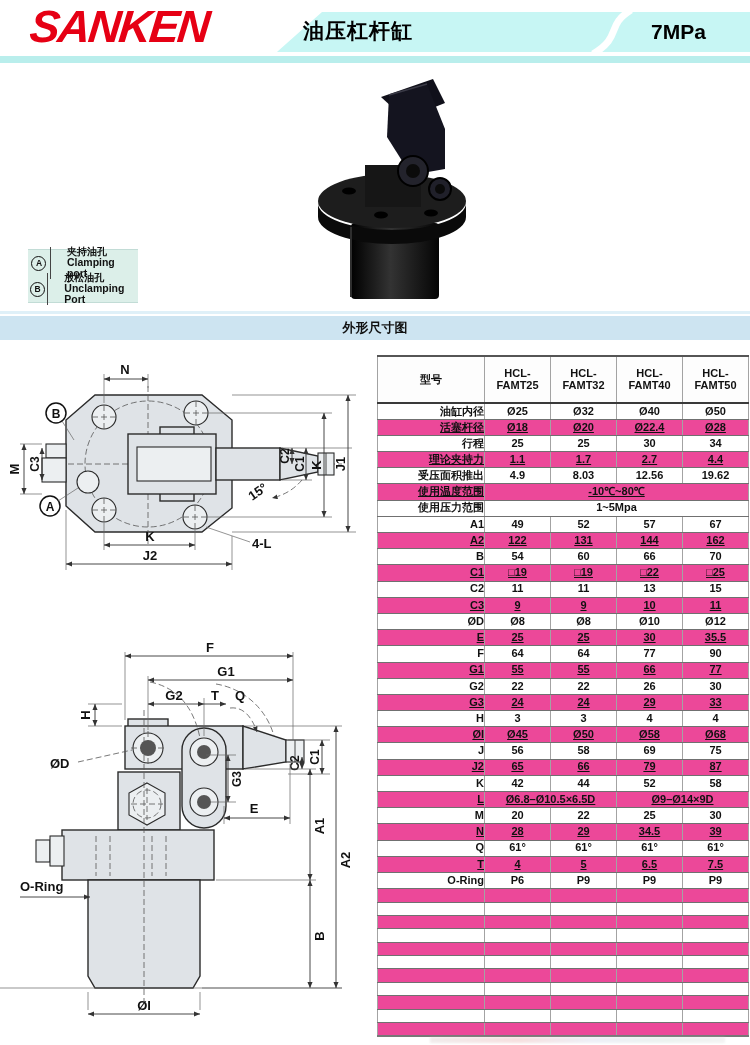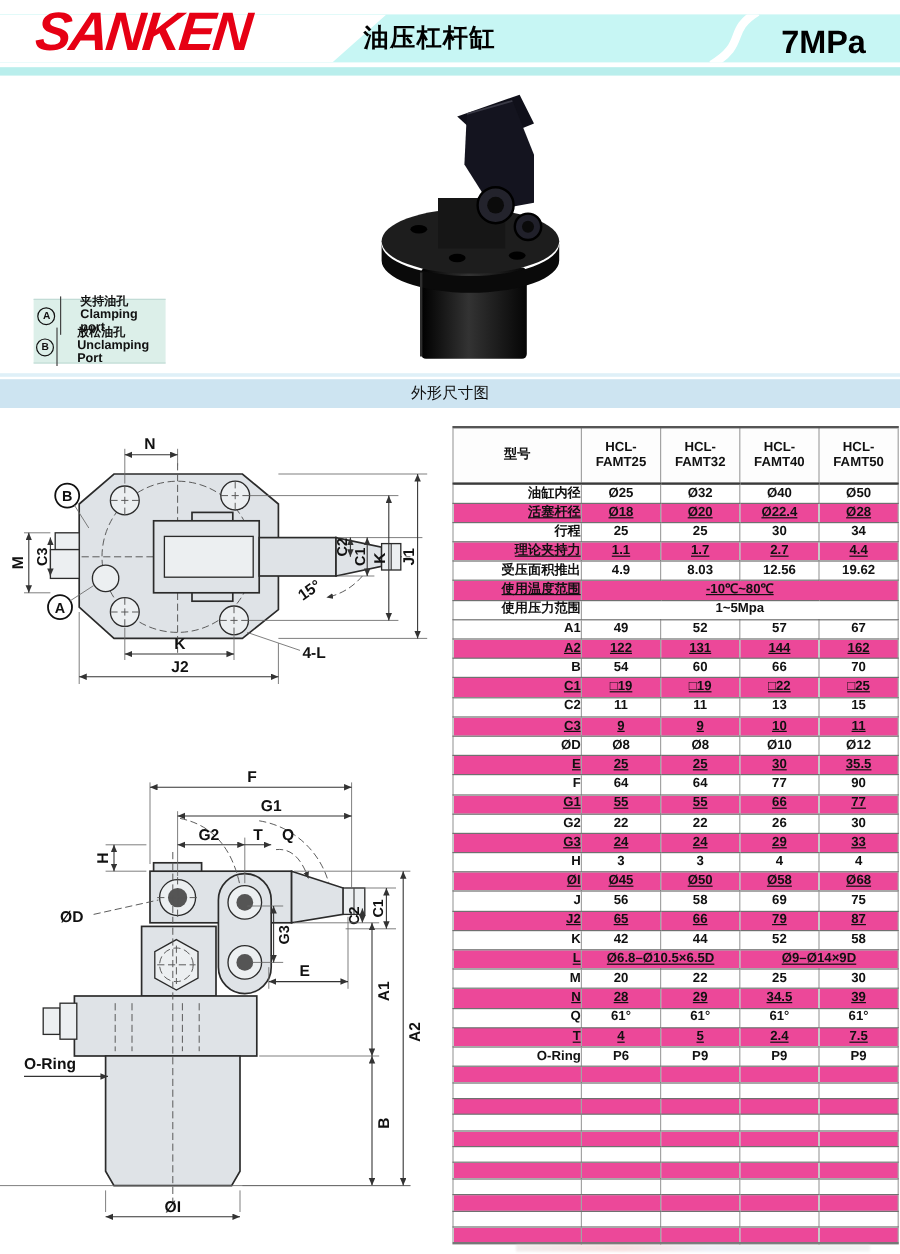--- a/index.html
+++ b/index.html
@@ -7,36 +7,36 @@
         font-family:"Liberation Sans",sans-serif;color:#111;}
   
   .hdr{position:absolute;left:0;top:0;width:750px;height:63px;background:#fff;}
   .hdr-band{position:absolute;left:0;top:12px;width:750px;height:40px;background:#c7f6f4;}
   .hdr-wedge{position:absolute;left:0;top:12px;width:322px;height:40px;background:#fff;
              clip-path:polygon(0 0,100% 0,86% 100%,0 100%);}
   .hdr-stripe{position:absolute;left:0;top:56px;width:750px;height:7px;background:#b9eeec;}
   .logo{position:absolute;left:30px;top:1px;font-size:45px;font-weight:bold;font-style:italic;
         color:#e60014;letter-spacing:-2px;transform:skewX(-6deg);}
   .hdr-title{position:absolute;left:303px;top:17px;font-size:21px;font-weight:bold;color:#000;letter-spacing:1px;}
-  .hdr-mpa{position:absolute;left:651px;top:20px;font-size:27px;font-weight:bold;color:#000;}
+  .hdr-mpa{position:absolute;left:651px;top:20px;font-size:21px;font-weight:bold;color:#000;}
   .hdr-curve{position:absolute;left:585px;top:12px;}
   
   .ports{position:absolute;left:28px;top:249px;width:110px;height:52px;background:#dcefe9;
          border-top:1px solid #c2dcd6;border-bottom:1px solid #c2dcd6;display:flex;flex-direction:column;justify-content:space-around;}
   .port-row{display:flex;align-items:center;height:25px;}
   .port-sym{width:22px;display:flex;justify-content:center;}
   .port-circ{width:13px;height:13px;border:1.4px solid #111;border-radius:50%;font-size:8.5px;
              font-weight:bold;display:flex;align-items:center;justify-content:center;}
   .port-texts{border-left:1px solid #444;padding-left:16px;line-height:1.05;}
   .port-cn{font-size:10px;font-weight:bold;}
   .port-en{font-size:10.5px;font-weight:bold;}
   
   .sec-thin{position:absolute;left:0;top:311px;width:750px;height:3px;background:#dff0f8;}
   .sec-bar{position:absolute;left:0;top:316px;width:750px;height:24px;background:#cde4f1;
-           display:flex;align-items:center;justify-content:center;font-size:13px;font-weight:normal;}
+           display:flex;align-items:center;justify-content:center;font-size:13px;font-weight:bold;}
   
   .tbl-wrap{position:absolute;left:377px;top:355px;width:371px;}
   table.spec{border-collapse:collapse;table-layout:fixed;width:371px;font-weight:bold;}
   table.spec col.c0{width:107px;} table.spec col.cd{width:66px;}
   table.spec th,table.spec td{border:1px solid #a3a3a3;border-bottom:1px solid #707070;
       padding:0;text-align:center;font-size:11px;line-height:1.05;overflow:hidden;white-space:nowrap;}
   table.spec{border-top:2px solid #555;border-bottom:2px solid #777;}
   table.spec thead th{height:45px;border-bottom:2px solid #3a3a3a;vertical-align:middle;background:#fdfdfd;}
   .th-model{font-size:17px;}
   .th-code{text-align:left;padding-left:7px;font-size:12.5px;margin-top:28px;}
@@ -511,21 +511,21 @@
             <td class="lbl">Q</td>
             <td>61°</td>
             <td>61°</td>
             <td>61°</td>
             <td>61°</td>
           </tr>
           <tr class="alt">
             <td class="lbl">T</td>
             <td>4</td>
             <td>5</td>
-            <td>2.4</td>
+            <td>6.5</td>
             <td>7.5</td>
           </tr>
           <tr>
             <td class="lbl">O-Ring</td>
             <td>P6</td>
             <td>P9</td>
             <td>P9</td>
             <td>P9</td>
           </tr>
           <tr class="empty alt">

